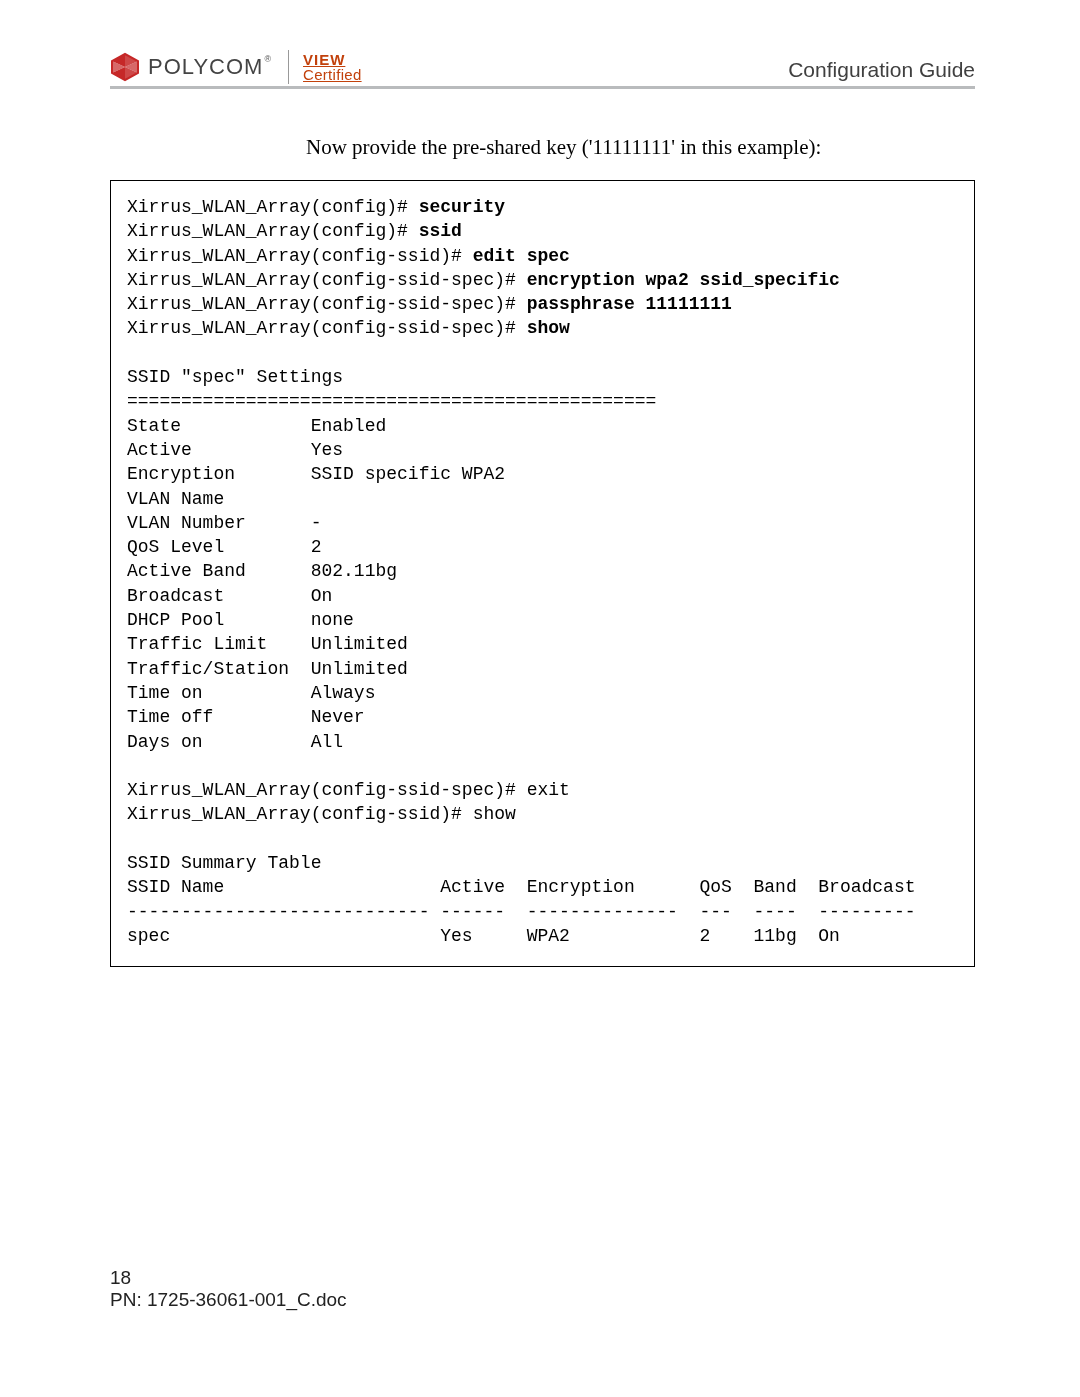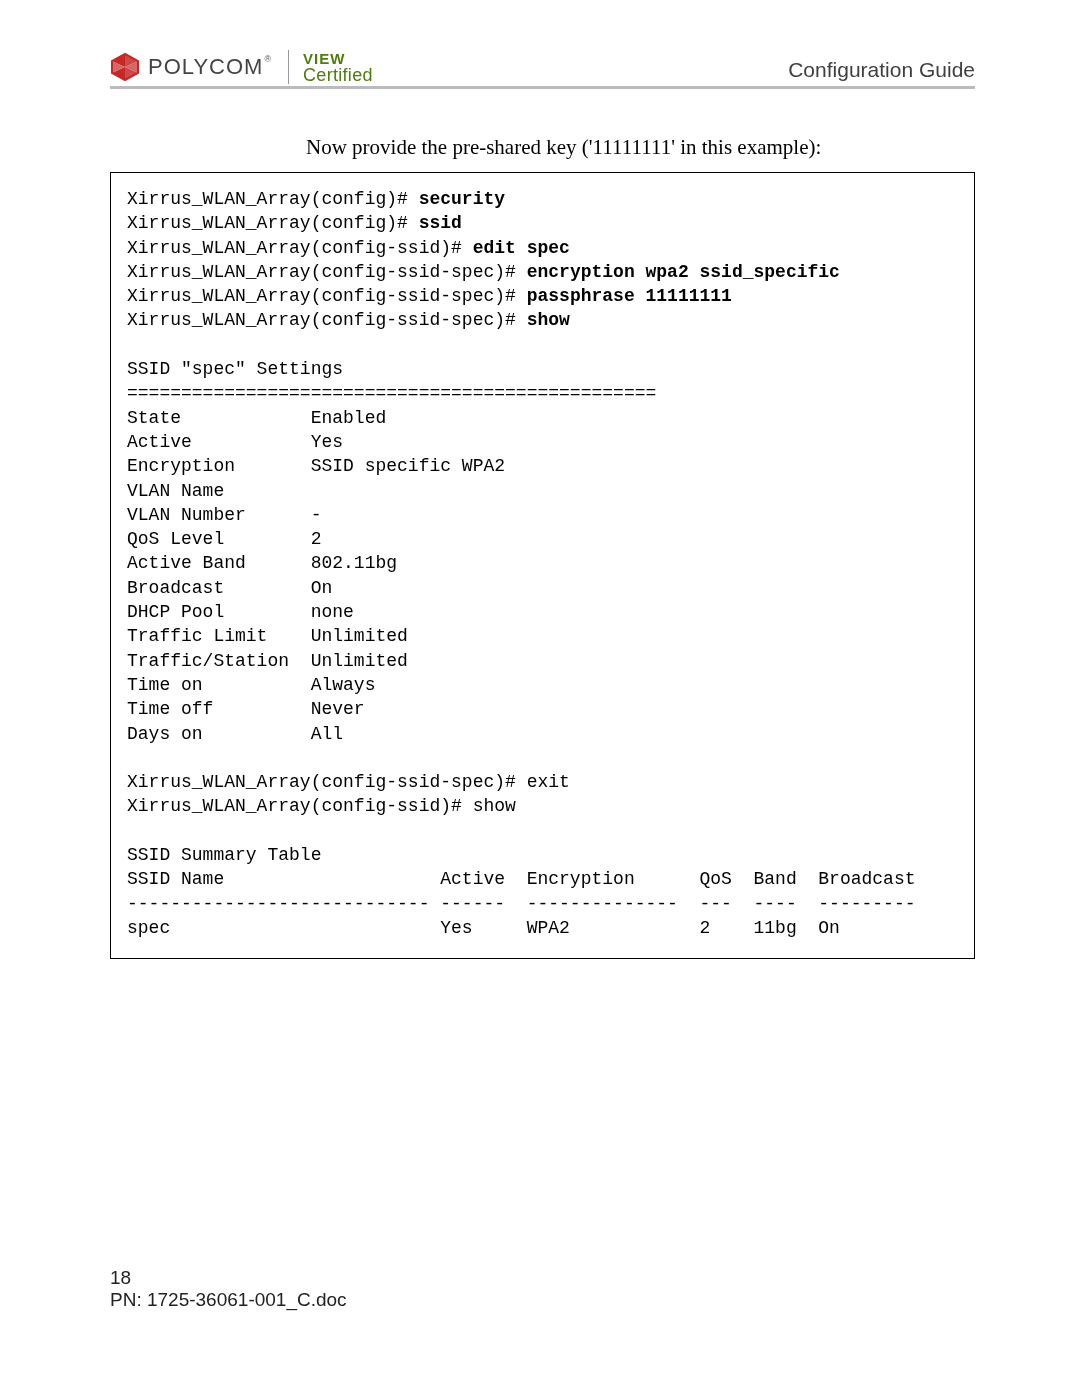--- a/index.html
+++ b/index.html
@@ -47,39 +47,40 @@
   }
   .divider {
     width: 1px;
     height: 34px;
     background: #999;
     margin: 0 6px 0 8px;
   }
   .cert {
     font-family: Arial, "Helvetica Neue", Helvetica, sans-serif;
     line-height: 1.0;
-    color: #4d7c0f;
+    color: #c2410c;
     font-size: 15px;
+    text-decoration: underline;
   }
   .cert .top {
     font-weight: 700;
     letter-spacing: 1px;
   }
   .cert .bot {
-    font-size: 18px;
+    font-size: 15px;
     letter-spacing: 0.3px;
   }
   .guide {
     font-family: "Segoe UI", "Trebuchet MS", Arial, sans-serif;
     font-size: 21px;
     color: #404040;
     padding-bottom: 2px;
   }
   .intro {
-    margin: 46px 0 12px 0;
+    margin: 46px 0 20px 0;
     font-size: 21px;
     text-align: left;
     padding-left: 196px;
   }
   .terminal-box {
     border: 1px solid #000;
     padding: 14px 24px 18px 16px;
     font-family: "Lucida Console", "Courier New", monospace;
     font-size: 18px;
     line-height: 1.35;

